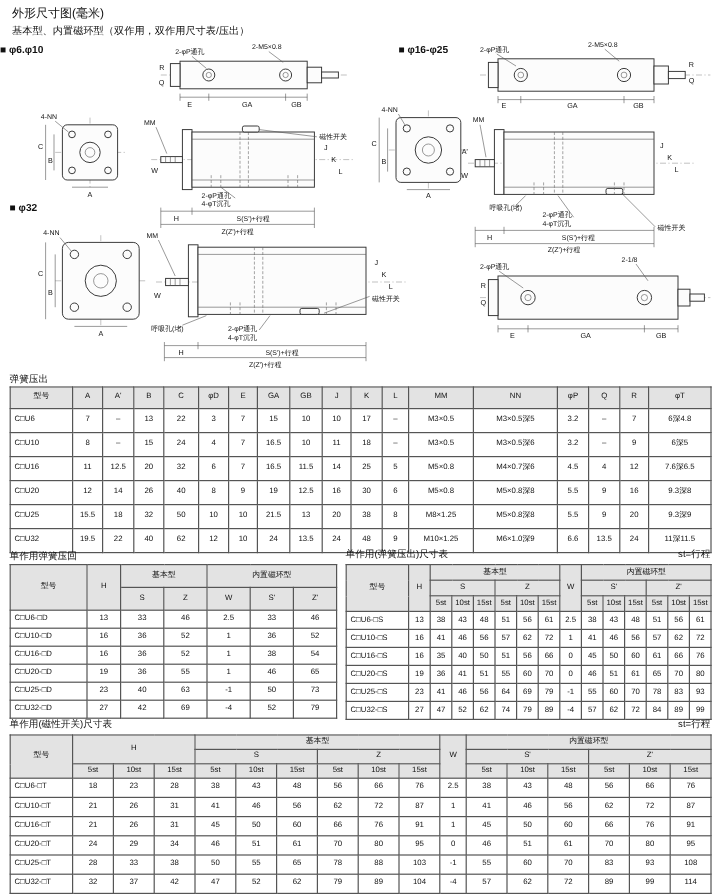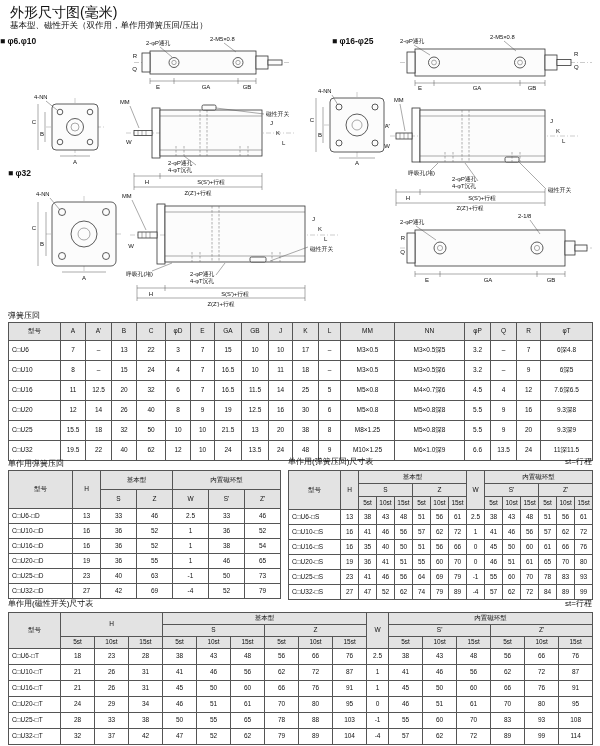--- a/index.html
+++ b/index.html
@@ -1,19 +1,19 @@
 <!DOCTYPE html>
 <html><head>
 <meta charset="utf-8">
 <style>
   html,body{margin:0;padding:0}
   body{width:600px;height:746px;background:#ffffff;position:relative;overflow:hidden;
        font-family:"Liberation Sans","DejaVu Sans",sans-serif;color:#111}
   .abs{position:absolute}
-  .title{left:10px;top:4px;font-size:14px}
+  .title{left:10px;top:4px;font-size:10px}
   .subtitle{left:10px;top:20px;font-size:8.5px}
   .sec{font-size:8.5px;font-weight:bold}
   .tlabel{font-size:8px}
   .stnote{font-size:8px}
   .lblrow{display:flex;justify-content:space-between;align-items:flex-end}
 
   
   .tblwrap table{border-collapse:collapse;table-layout:fixed;width:100%}
   .tblwrap th,.tblwrap td{border:1px solid #555;text-align:center;font-size:6.5px;
        white-space:nowrap;overflow:hidden;padding:0;line-height:1.05;vertical-align:middle}
@@ -31,21 +31,21 @@
   svg .hid{stroke:#666;stroke-width:0.5;stroke-dasharray:2.5 1.5;fill:none}
   svg .f{fill:#fcfcfc}
   svg text{font-family:"Liberation Sans","DejaVu Sans",sans-serif;fill:#111}
   svg .lbl{font-size:5.8px}
   svg .dim{font-size:6px}
 </style>
 </head>
 <body>
 
 <div class="abs title">外形尺寸图(毫米)</div>
-<div class="abs subtitle">基本型、磁性开关（双作用，单作用弹簧压回/压出）</div>
+<div class="abs subtitle">基本型、内置磁环型（双作用，双作用尺寸表/压出）</div>
 <div class="abs sec" style="left:0;top:36px">■ φ6.φ10</div>
 <div class="abs sec" style="left:332px;top:36px">■ φ16-φ25</div>
 <div class="abs sec" style="left:8px;top:168px">■ φ32</div>
 
 <svg class="abs" style="left:0;top:34px" width="600" height="274" viewBox="0 0 600 274">
   <defs>
     <pattern id="hatch" width="3" height="3" patternUnits="userSpaceOnUse" patternTransform="rotate(45)">
       <line x1="0" y1="0" x2="0" y2="3" stroke="#8a8a8a" stroke-width="0.6"></line>
     </pattern>
   </defs>
@@ -301,21 +301,21 @@
     <text class="lbl" x="400" y="190">2-φP通孔</text>
     <text class="lbl" x="518" y="184">2-1/8</text>
     <text class="dim" x="427" y="248" text-anchor="middle">E</text>
     <text class="dim" x="488" y="248" text-anchor="middle">GA</text>
     <text class="dim" x="551" y="248" text-anchor="middle">GB</text>
     <text class="dim" x="405" y="206" text-anchor="end">R</text>
     <text class="dim" x="405" y="220" text-anchor="end">Q</text>
   </g>
 </svg>
 
-<div class="abs tlabel" style="left:8px;top:310px">弹簧压回</div>
+<div class="abs tlabel" style="left:8px;top:310px">弹簧压出</div>
 <div class="abs tblwrap t-common" style="left:8px;top:322px;width:584px">
     <table>
       <colgroup>
         <col style="width: 52px;">
         <col style="width: 25px;">
         <col style="width: 26px;">
         <col style="width: 25px;">
         <col style="width: 29px;">
         <col style="width: 25px;">
         <col style="width: 24px;">
@@ -558,21 +558,21 @@
           <td>69</td>
           <td>-4</td>
           <td>52</td>
           <td>79</td>
         </tr>
       </tbody>
     </table>
   </div>
 
 <div class="abs lblrow" style="left:288px;top:456px;width:304px">
-  <span class="tlabel">单作用(弹簧压回)尺寸表</span>
+  <span class="tlabel">单作用(弹簧压出)尺寸表</span>
   <span class="stnote">st=行程</span>
 </div>
 <div class="abs tblwrap t-ret" style="left:288px;top:470px;width:304px">
     <table>
       <colgroup>
         <col style="width: 52px;">
         <col style="width: 18px;">
         <col style="width: 18px;">
         <col style="width: 18px;">
         <col style="width: 18px;">

